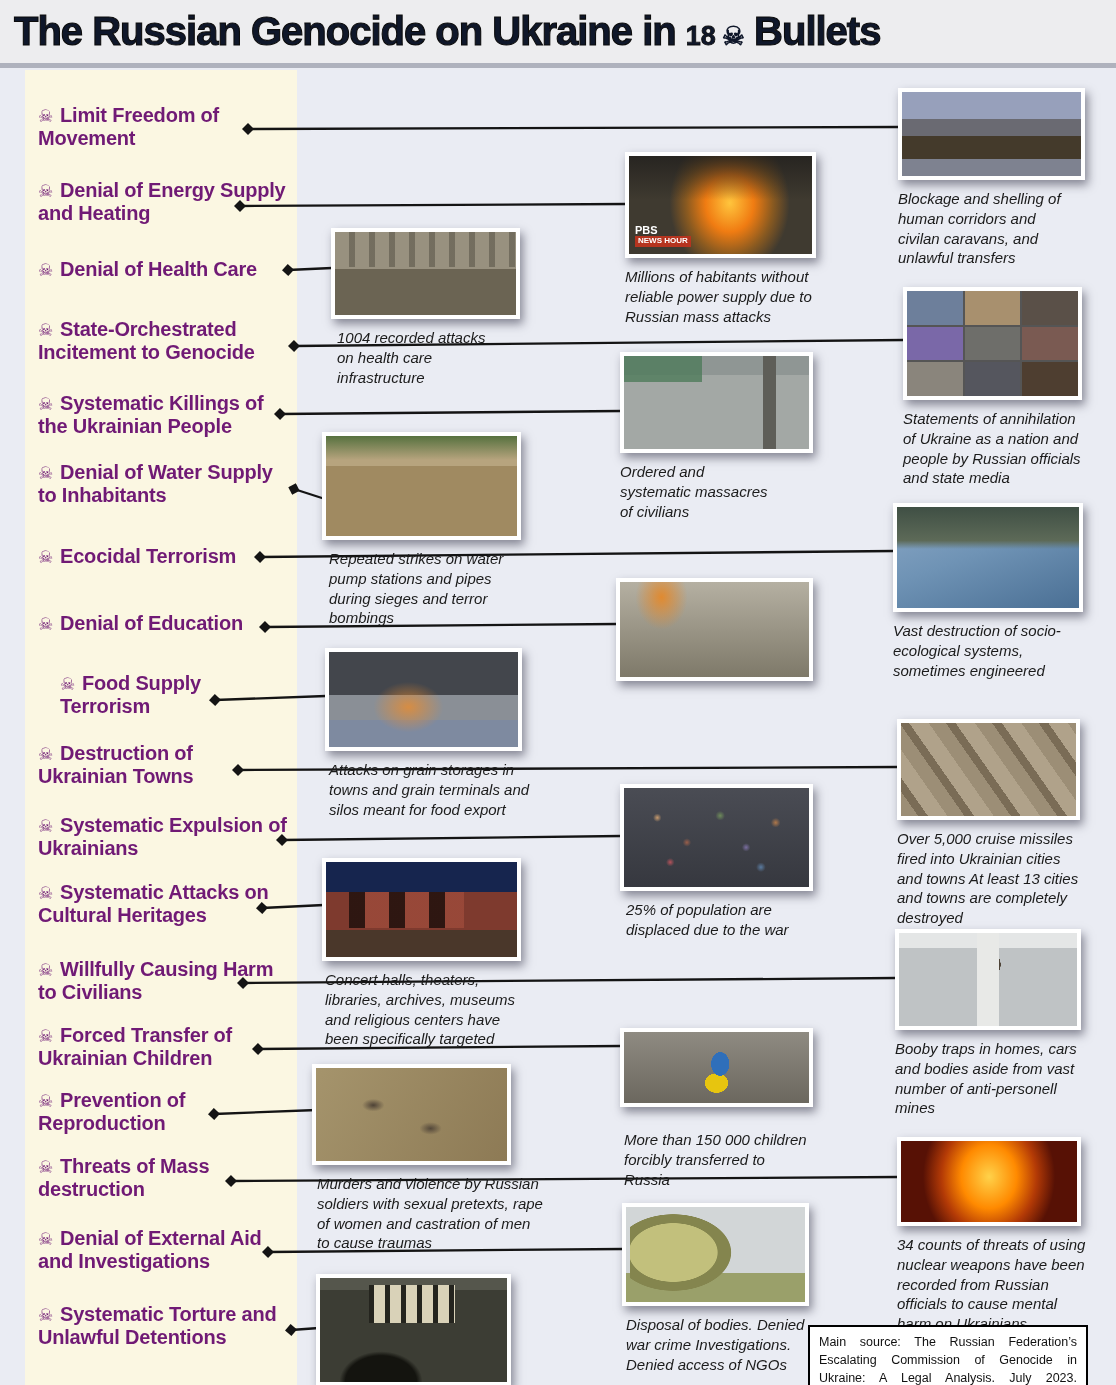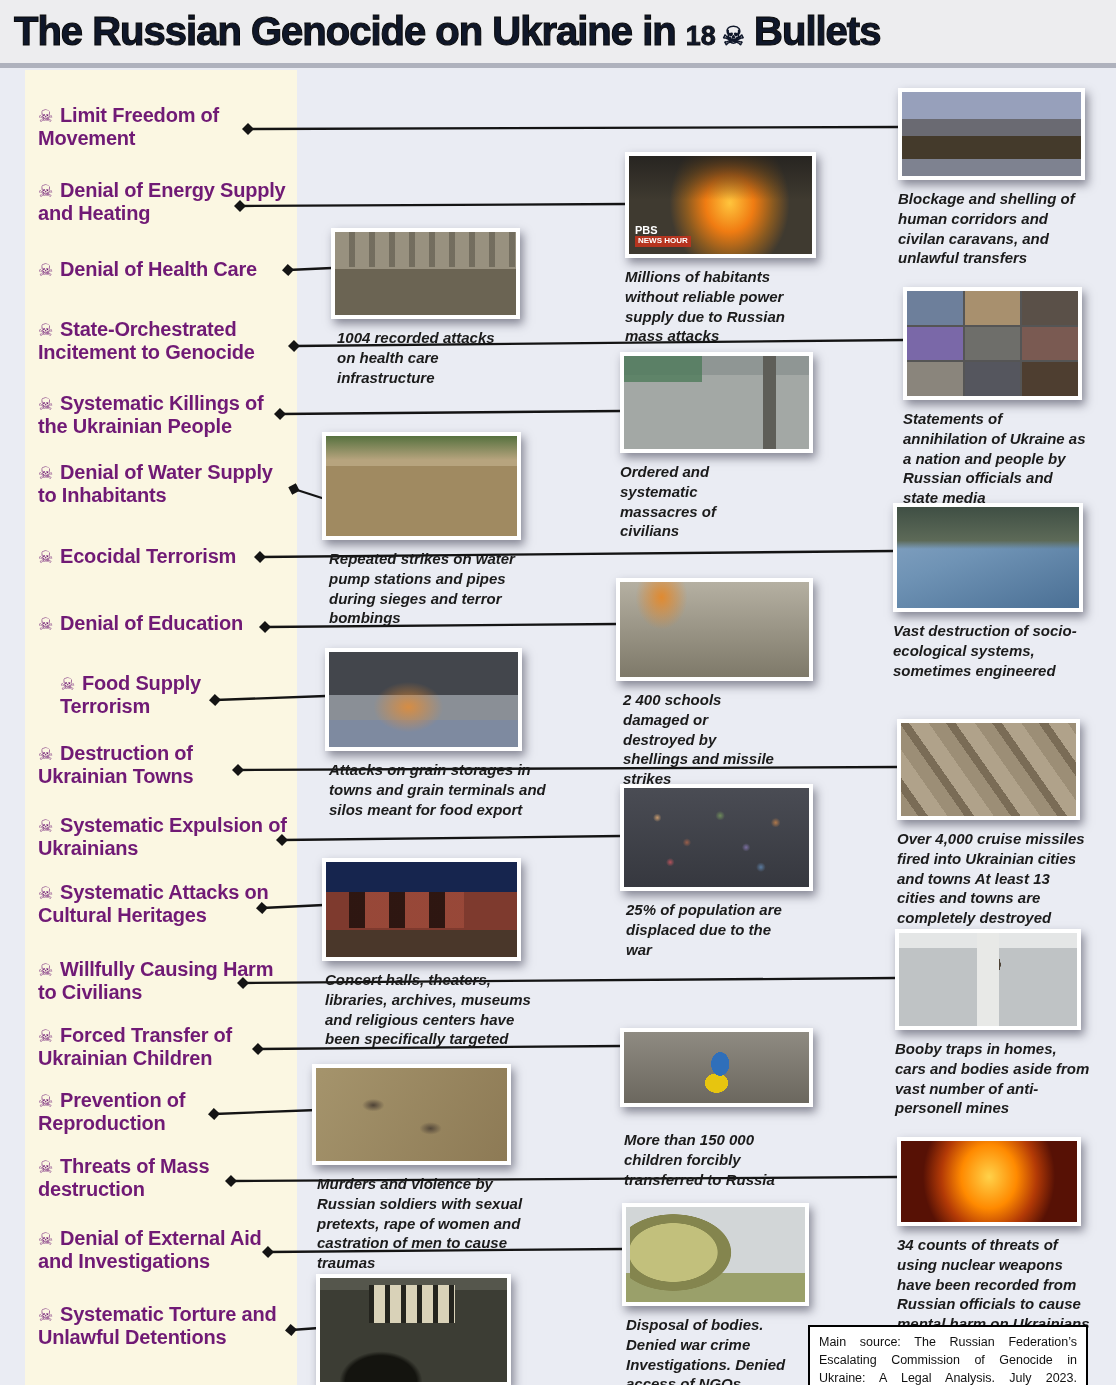--- a/index.html
+++ b/index.html
@@ -17,21 +17,21 @@
   .left-panel{position:absolute;left:25px;top:70px;width:272px;height:1315px;background:#fbf7e2;z-index:1;}
   .bullet{position:absolute;z-index:4;width:258px;left:38px;font-weight:700;font-size:20px;line-height:22px;
           color:#701a75;letter-spacing:-.2px;}
   .bullet .sk{font-size:17px;margin-right:7px;font-family:"DejaVu Sans",sans-serif;font-weight:400;}
   
   .lines{position:absolute;left:0;top:0;z-index:2;pointer-events:none;}
   
   .fig{position:absolute;z-index:3;}
   .photo{border:4px solid #fff;box-shadow:3px 5px 9px rgba(35,35,55,.5);box-sizing:border-box;
          position:relative;overflow:hidden;}
-  .cap{font-style:italic;font-weight:700;font-size:15px;line-height:1.32;color:#1b1b1b;margin-top:9px;}
+  .cap{font-style:italic;font-weight:400;font-size:15px;line-height:1.32;color:#1b1b1b;margin-top:9px;}
   
   .ph-bridge{background:linear-gradient(180deg,#97a0bb 0 32%,#6a6a72 32% 52%,#443a2b 52% 80%,#7e8290 80% 100%);}
   .ph-energy{background:linear-gradient(180deg,rgba(35,33,30,.85),rgba(35,33,30,0) 45%),
              radial-gradient(60px 72px at 55% 48%,#ffc53d,#f07c12 40%,#8a5a20 72%,#3f3a30 100%);}
   .wm{position:absolute;left:6px;bottom:7px;color:#fff;font-weight:700;font-size:11px;line-height:1.1;}
   .wm em{display:block;background:#b5341f;color:#fff;font-style:normal;font-size:8px;padding:1px 3px;width:max-content;}
   .ph-hospital{background:linear-gradient(180deg,#98917f 0 45%,#6b6453 45% 100%);}
   .ph-hospital::before{content:"";position:absolute;left:0;top:0;width:100%;height:42%;opacity:.5;
       background:repeating-linear-gradient(90deg,transparent 0 14px,#4e4a3e 14px 20px);}
   .ph-officials{background:#555;display:grid;grid-template-columns:1fr 1fr 1fr;grid-template-rows:1fr 1fr 1fr;gap:2px;}
@@ -168,21 +168,21 @@
         <i></i>
       </div>
     <div class="cap" style="width:186px">Statements of annihilation of Ukraine as a nation and people by Russian officials and state media</div>
   </div>
   <div class="fig" style="left:893px;top:503px">
     <div class="photo ph-dam" style="width:190px;height:109px"></div>
     <div class="cap" style="width:188px">Vast destruction of socio-ecological systems, sometimes engineered</div>
   </div>
   <div class="fig" style="left:897px;top:719px">
     <div class="photo ph-city" style="width:183px;height:101px"></div>
-    <div class="cap" style="width:188px">Over 4,000 cruise missiles fired into Ukrainian cities and towns At least 13 cities and towns are completely destroyed</div>
+    <div class="cap" style="width:188px">Over 5,000 cruise missiles fired into Ukrainian cities and towns At least 13 cities and towns are completely destroyed</div>
   </div>
   <div class="fig" style="left:895px;top:929px">
     <div class="photo ph-grenade" style="width:186px;height:101px"></div>
     <div class="cap" style="width:196px">Booby traps in homes, cars and bodies aside from vast number of anti-personell mines</div>
   </div>
   <div class="fig" style="left:897px;top:1137px">
     <div class="photo ph-nuclear" style="width:184px;height:89px"></div>
     <div class="cap" style="width:196px">34 counts of threats of using nuclear weapons have been recorded from Russian officials to cause mental harm on Ukrainians</div>
   </div>
 
@@ -199,21 +199,20 @@
   <div class="fig" style="left:620px;top:352px">
     <div class="photo ph-massacre" style="width:193px;height:101px"></div>
     <div class="cap" style="width:155px">Ordered and systematic massacres of civilians</div>
   </div>
   <div class="fig" style="left:322px;top:432px">
     <div class="photo ph-water" style="width:199px;height:108px"></div>
     <div class="cap" style="width:208px;margin-left:7px">Repeated strikes on water pump stations and pipes during sieges and terror bombings</div>
   </div>
   <div class="fig" style="left:616px;top:578px">
     <div class="photo ph-school" style="width:197px;height:103px"></div>
-    <div class="cap" style="width:160px;margin-left:7px">2 400 schools damaged or destroyed by shellings and missile strikes</div>
   </div>
   <div class="fig" style="left:325px;top:648px">
     <div class="photo ph-grain" style="width:197px;height:103px"></div>
     <div class="cap" style="width:228px;margin-left:4px">Attacks on grain storages in towns and grain terminals and silos meant for food export</div>
   </div>
   <div class="fig" style="left:620px;top:784px">
     <div class="photo ph-crowd" style="width:193px;height:107px"></div>
     <div class="cap" style="width:168px;margin-left:6px">25% of population are displaced due to the war</div>
   </div>
   <div class="fig" style="left:322px;top:858px">

